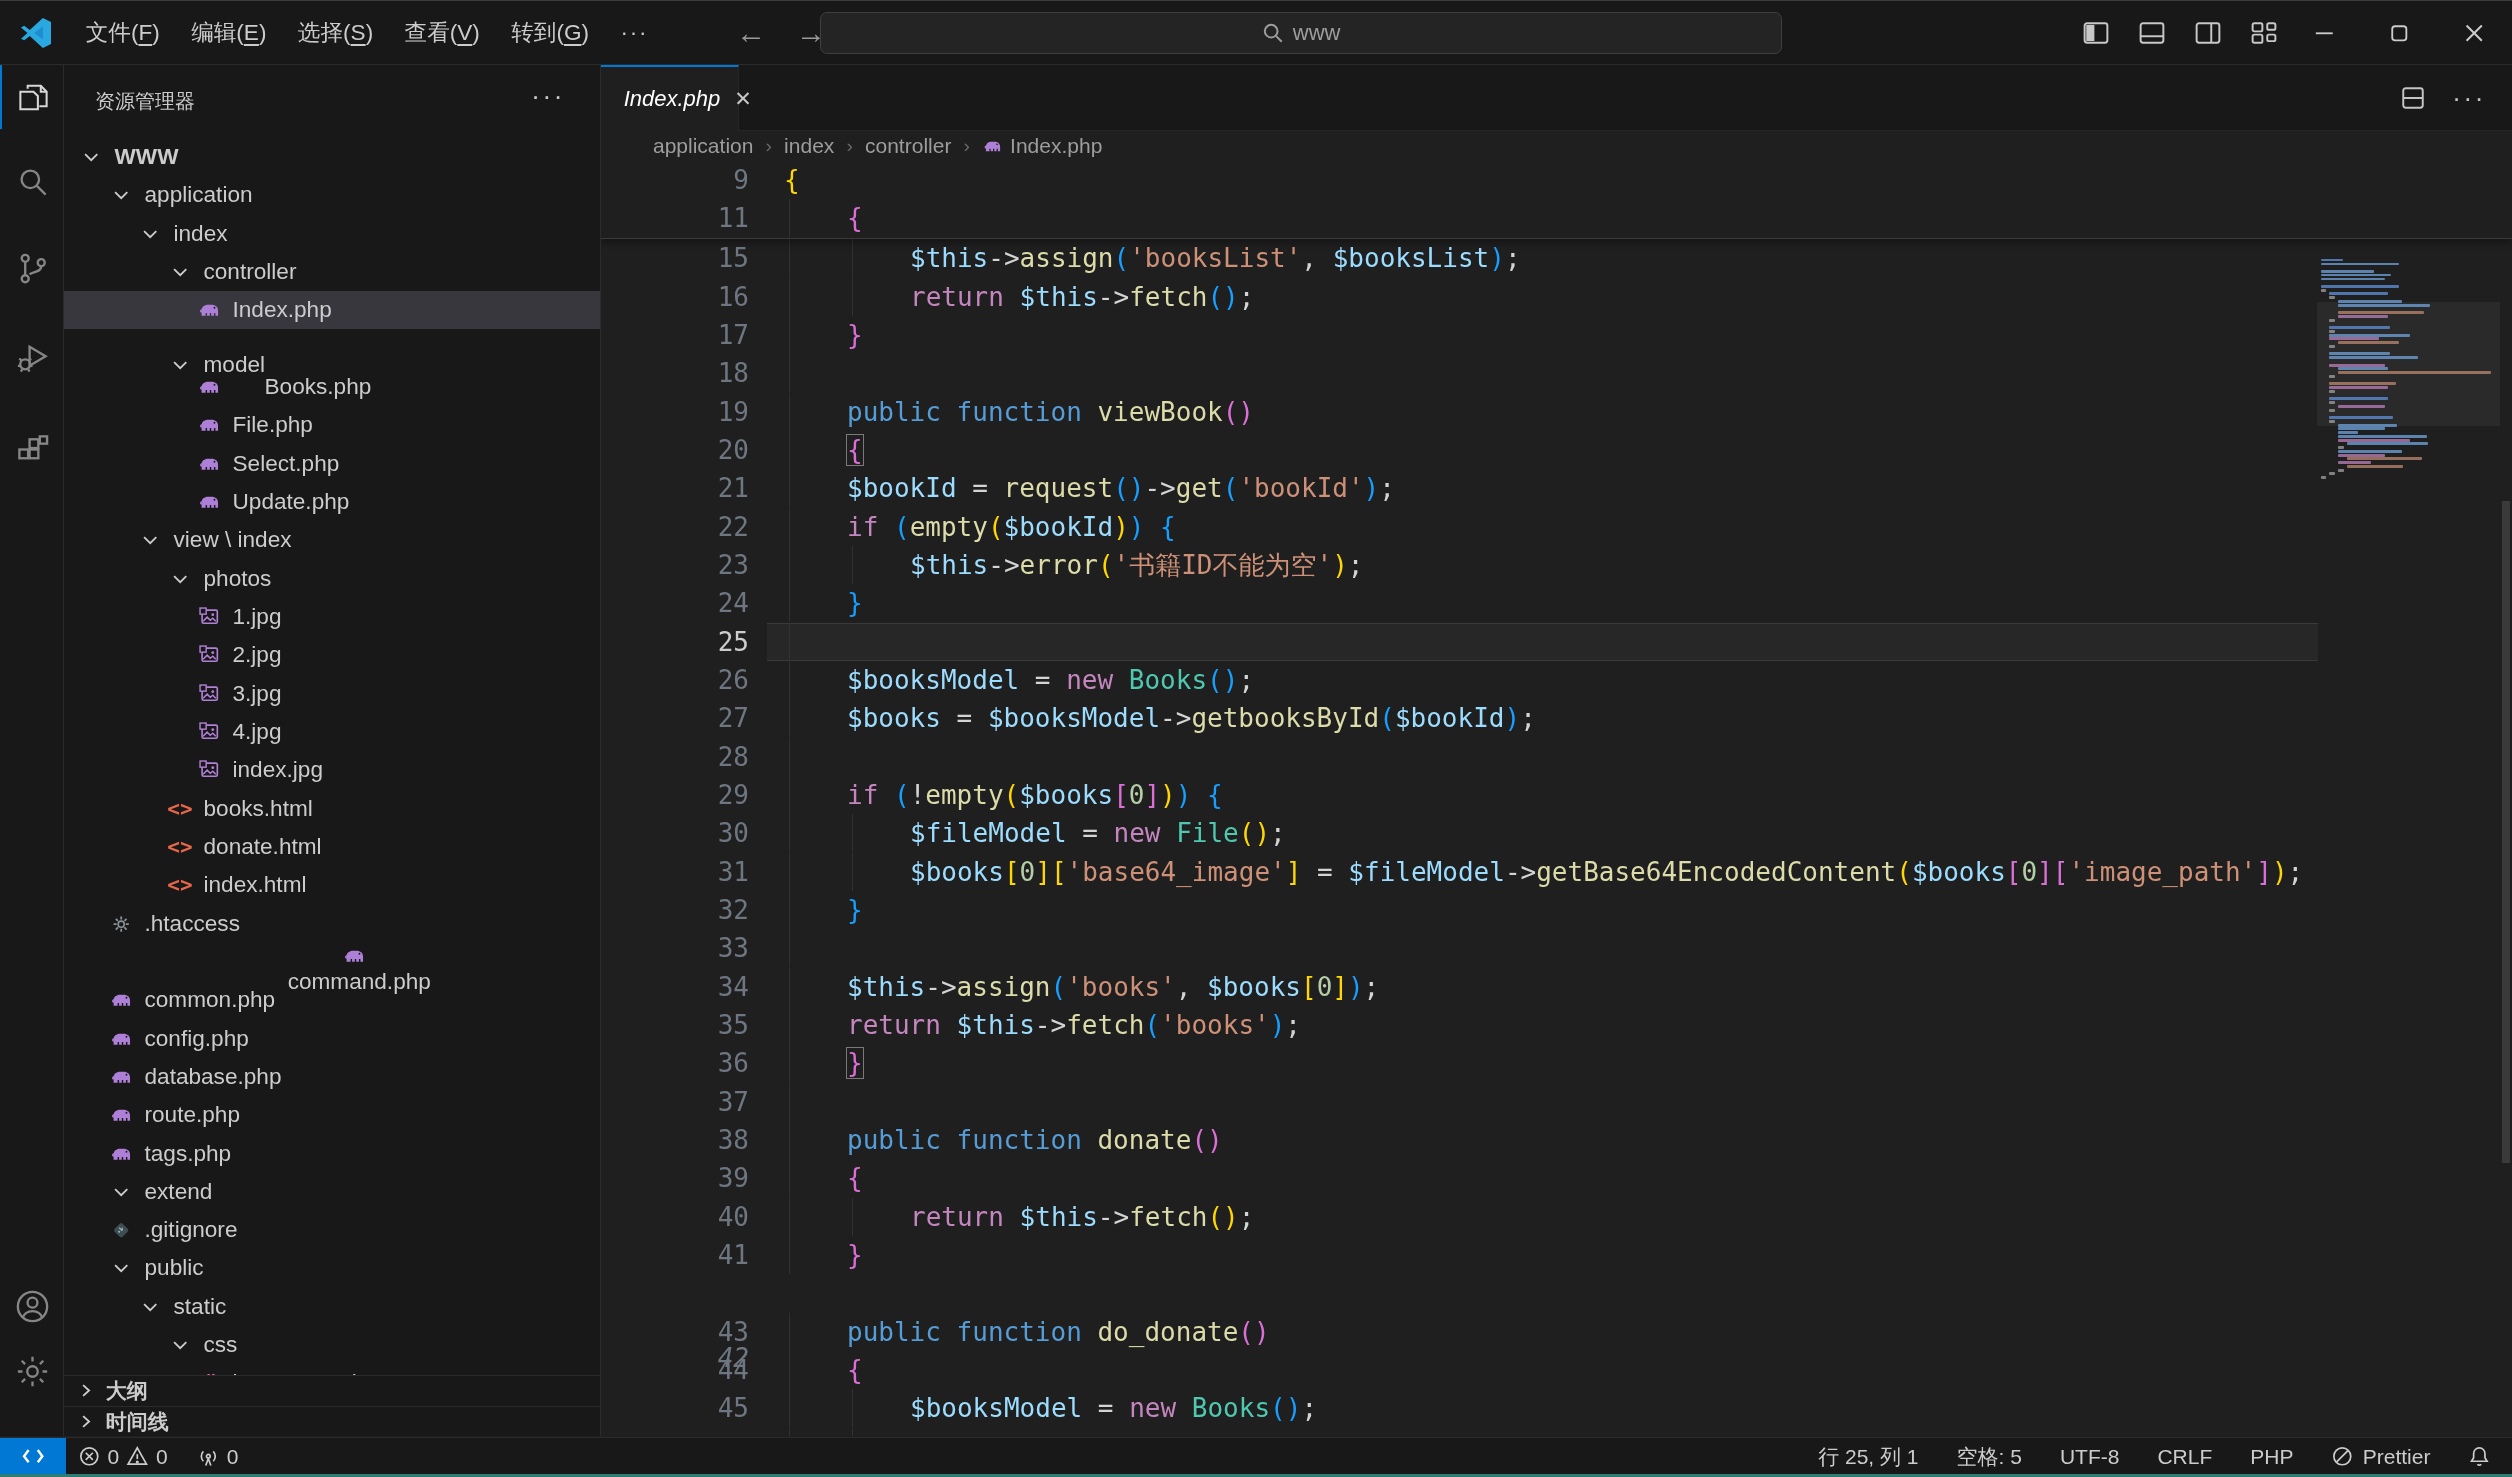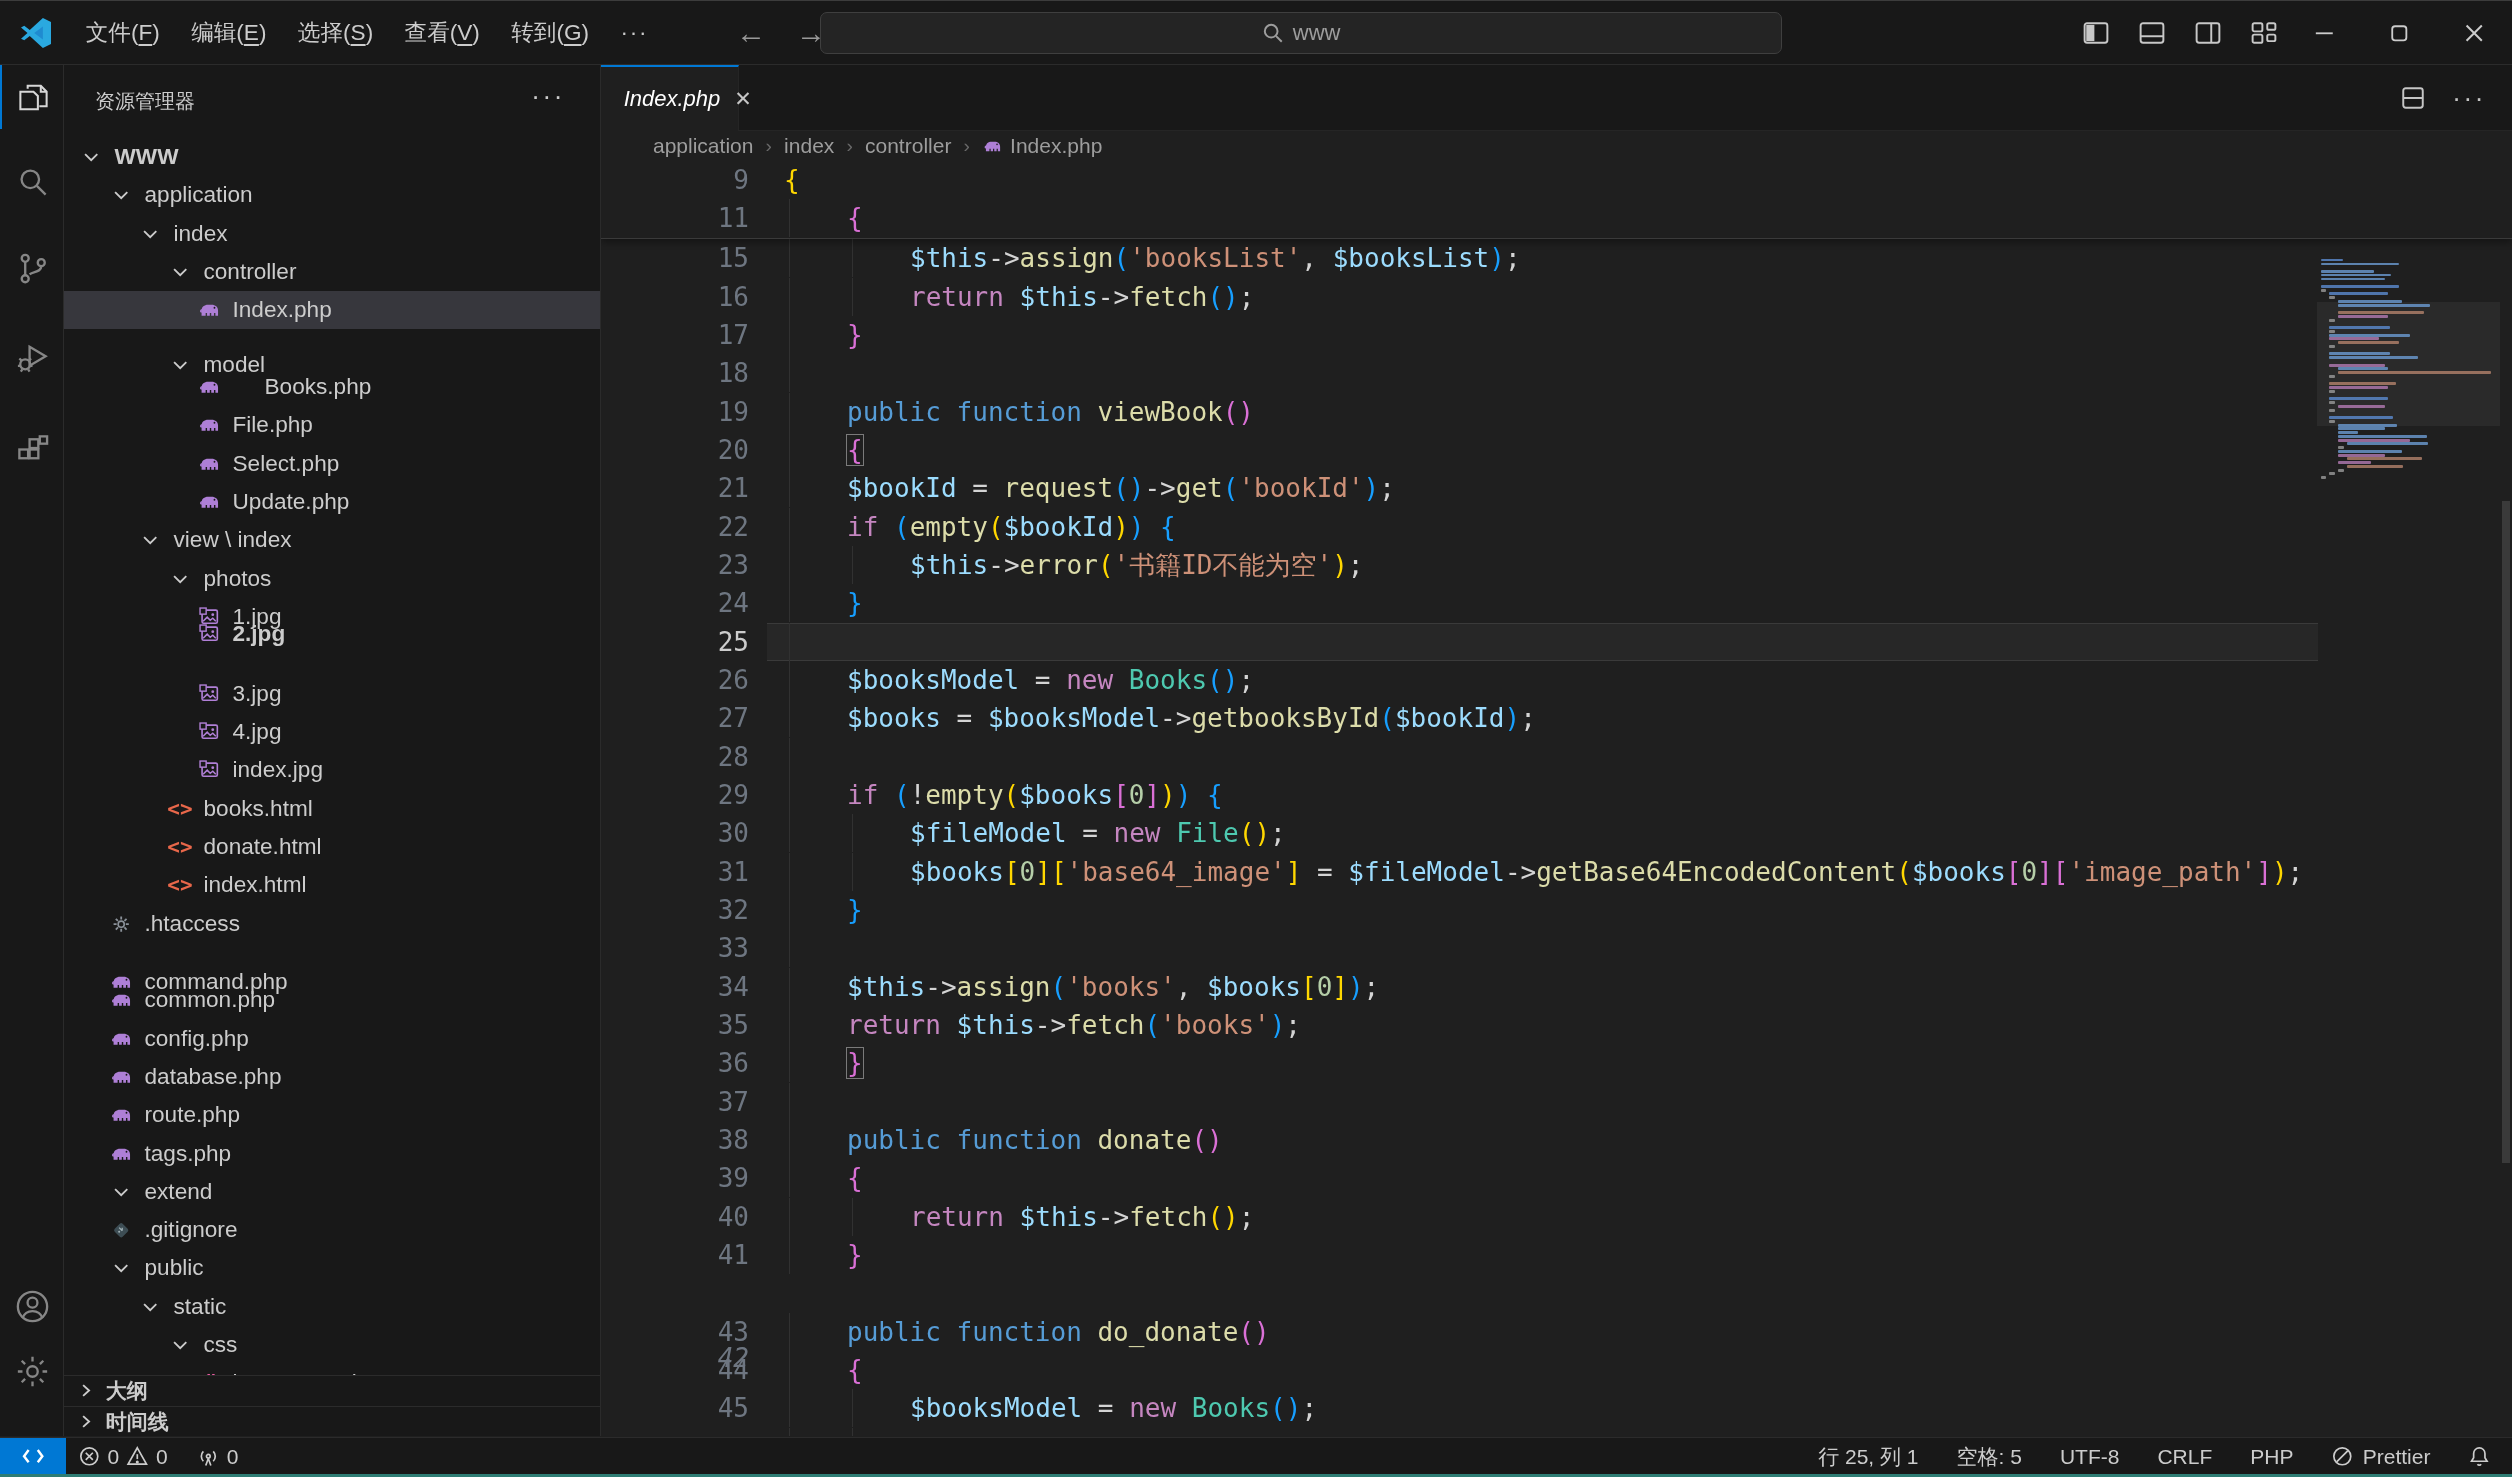--- a/index.html
+++ b/index.html
@@ -332,21 +332,21 @@
           <span class="tree-icon">
             <svg width="24.4" height="24.4" viewBox="0 0 24 24">
               <rect x="5" y="5" width="15" height="13" rx="1.5" fill="none" stroke="#B180D7" stroke-width="1.6"></rect>
               <rect x="3" y="3" width="6" height="6" fill="#181818" stroke="#B180D7" stroke-width="1.4"></rect>
               <circle cx="15.5" cy="9.5" r="1.4" fill="#B180D7"></circle>
               <path d="M6 16l4-4 3 3 2.5-2 3 3" fill="none" stroke="#B180D7" stroke-width="1.5"></path>
             </svg>
           </span>
           <span class="tree-label">1.jpg</span>
         </div>
-        <div class="tree-row" style="top: 484px; padding-left: 132px; font-weight: bold;">
+        <div class="tree-row" style="top: 505px; padding-left: 132px;">
           <span class="tree-icon">
             <svg width="24.4" height="24.4" viewBox="0 0 24 24">
               <rect x="5" y="5" width="15" height="13" rx="1.5" fill="none" stroke="#B180D7" stroke-width="1.6"></rect>
               <rect x="3" y="3" width="6" height="6" fill="#181818" stroke="#B180D7" stroke-width="1.4"></rect>
               <circle cx="15.5" cy="9.5" r="1.4" fill="#B180D7"></circle>
               <path d="M6 16l4-4 3 3 2.5-2 3 3" fill="none" stroke="#B180D7" stroke-width="1.5"></path>
             </svg>
           </span>
           <span class="tree-label">2.jpg</span>
         </div>
@@ -403,21 +403,21 @@
         </div>
         <div class="tree-row" style="top: 774px; padding-left: 44px;">
           <span class="tree-icon">
             <svg width="24.4" height="24.4" viewBox="0 0 24 24">
               <circle cx="12" cy="12" r="3" fill="none" stroke="#8a9199" stroke-width="1.6"></circle>
               <path d="M12 4.5v3M12 16.5v3M4.5 12h3M16.5 12h3M6.7 6.7l2.1 2.1M15.2 15.2l2.1 2.1M17.3 6.7l-2.1 2.1M8.8 15.2 6.7 17.3" stroke="#8a9199" stroke-width="1.8"></path>
             </svg>
           </span>
           <span class="tree-label">.htaccess</span>
         </div>
-        <div class="tree-row" style="top: 832px; padding-left: 44px;">
+        <div class="tree-row" style="top: 812px; padding-left: 44px; flex-direction: column;">
           <span class="tree-icon">
             <svg width="24.4" height="24.4" viewBox="0 0 24 24">
               <path fill="#AE7FD6" d="M4.5 17.5v-5.2c0-3.4 2.6-5.6 6.3-5.6h3.6c3.7 0 6.3 2.2 6.3 5.6v5.2h-2.6v-2.8h-1.4v2.8h-2.7v-2.8h-1.4v2.8H9.9v-2.8H8.5v2.8Z"></path>
               <path fill="#AE7FD6" d="M4.8 10.8c-1.6.3-2.3 1.8-1.5 3.1l1.5.5Z"></path>
               <circle cx="17.2" cy="9.6" r="0.9" fill="#181818"></circle>
             </svg>
           </span>
           <span class="tree-label">command.php</span>
         </div>
         <div class="tree-row" style="top: 850px; padding-left: 44px;">

